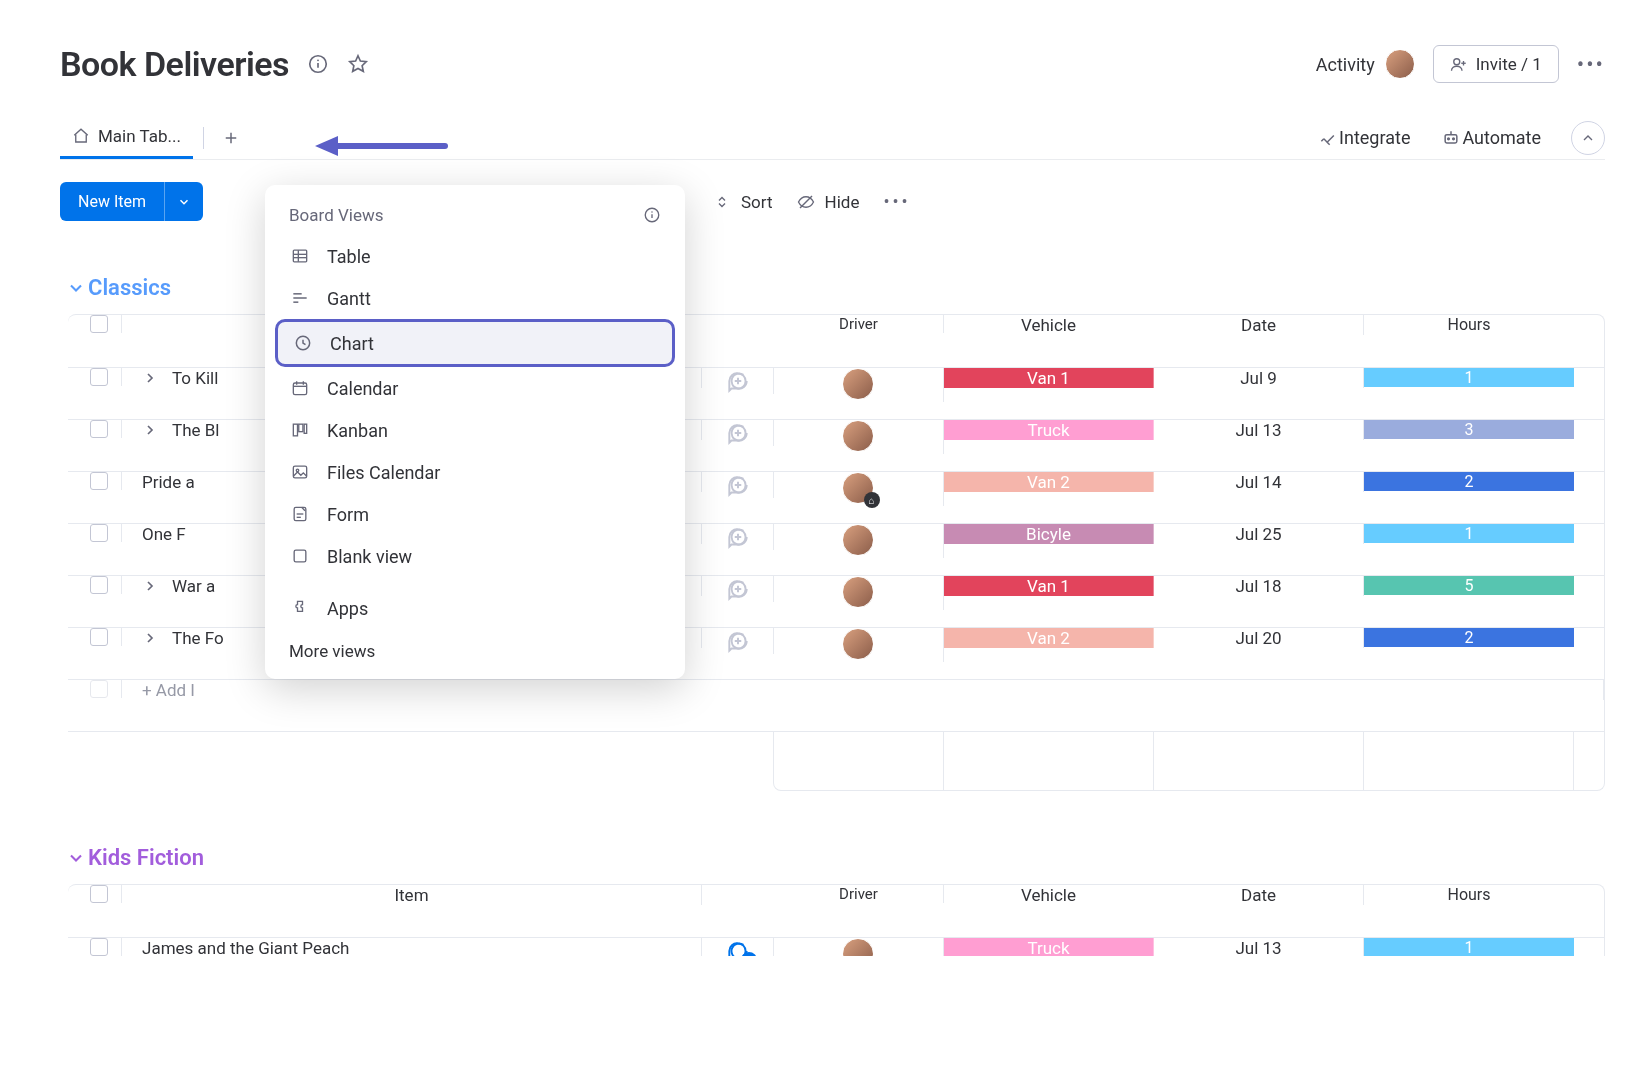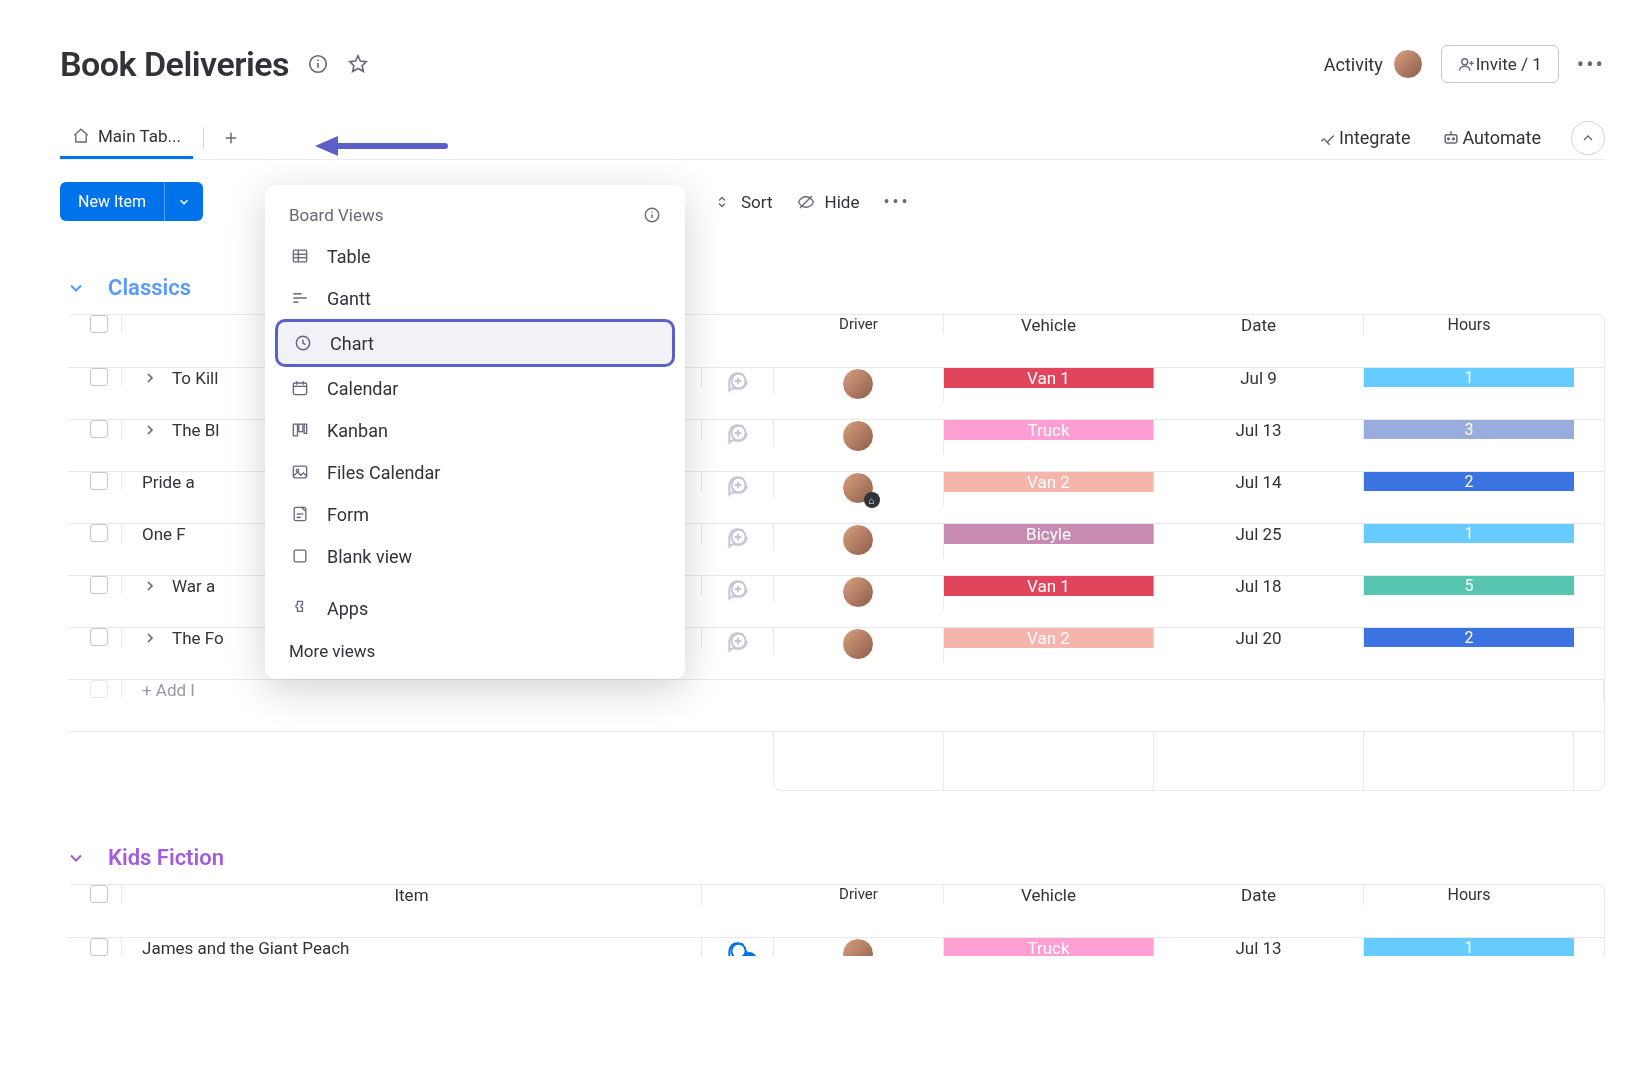--- a/index.html
+++ b/index.html
@@ -19,21 +19,21 @@
   .board-header { display: flex; align-items: center; justify-content: space-between; height: 48px; }
   .title-wrap { display: flex; align-items: center; gap: 18px; }
   .title { font-size: 34px; font-weight: 600; letter-spacing: -0.5px; }
   .icn { width:22px; height:22px; color:#676879; display:inline-flex; align-items:center; justify-content:center; }
   .icn.sm { width:18px; height:18px; }
   .header-right { display:flex; align-items:center; gap:18px; }
   .activity { display:flex; align-items:center; gap:10px; font-size:18px; color:#323338; }
   .avatar, .avatar-sm { border-radius:50%; background:linear-gradient(135deg,#d9a07f,#8b5d4a); border:1px solid #fff; }
   .avatar { width:30px; height:30px; }
   .avatar-sm { width:32px; height:32px; }
-  .invite-btn { display:flex; align-items:center; gap:0; padding:8px 16px; border:1px solid #c3c6d4; border-radius:6px; font-size:17px; background:#fff; }
+  .invite-btn { display:flex; align-items:center; gap:8px; padding:8px 16px; border:1px solid #c3c6d4; border-radius:6px; font-size:17px; background:#fff; }
   .dots { font-size:22px; color:#676879; letter-spacing:2px; }
 
   
   .tabs-row { display:flex; align-items:center; justify-content:space-between; margin-top:28px; border-bottom:1px solid #eaecef; padding-bottom:0; }
   .tabs-left { display:flex; align-items:center; gap:0px; }
   .tab { display:flex; align-items:center; gap:8px; padding:10px 12px; font-size:17px; color:#323338; }
   .tab.active { border-bottom:3px solid #0073ea; }
   .tab-sep { width:1px; height:22px; background:#d0d4e4; margin:0 10px; }
   .plus-icn { font-size:20px; color:#676879; padding:4px 8px;}
   .tabs-right { display:flex; align-items:center; gap:30px; }
@@ -60,21 +60,21 @@
   }
   .dd-header { display:flex; align-items:center; justify-content:space-between; padding:4px 14px 10px 14px; color:#676879; font-size:17px;gap:27px;}
   .dd-item { display:flex; align-items:center; gap:16px; padding:10px 14px; font-size:18px; border-radius:6px;}
   .dd-item.selected { border:3px solid #5b5fc7; border-radius:10px; background:#f1f2f8;}
   .dd-sep { height:10px; }
   .dd-icn { width:22px; height:22px; color:#676879; display:flex; align-items:center; justify-content:center; flex:0 0 22px;}
   .dd-footer { padding:12px 14px 0 14px; font-size:17px; }
 
   
   .group { margin-top:54px; }
-  .grp-title { display:flex; align-items:center; gap:22px; font-size:22px; font-weight:600; padding-left:6px;}
+  .grp-title { display:flex; align-items:center; gap:2px; font-size:22px; font-weight:600; padding-left:6px;}
   .grp-classics { color:#579bfc; }
   .grp-kids { color:#a25ddc; }
   .chev { width:20px; height:20px; }
 
   
   .tbl { margin-top:14px; border:1px solid #e6e9ef; border-left:none; border-radius:8px 8px 0 0; overflow:hidden; margin-left:8px;}
   .tbl .rowwrap { display:flex; align-items:flex-start; border-top:1px solid #e6e9ef;}
   .tbl .rowwrap:first-child { border-top:none; }
   .colorbar { width:8px; flex:0 0 8px; }
   .cb-classics { background:#579bfc; }

